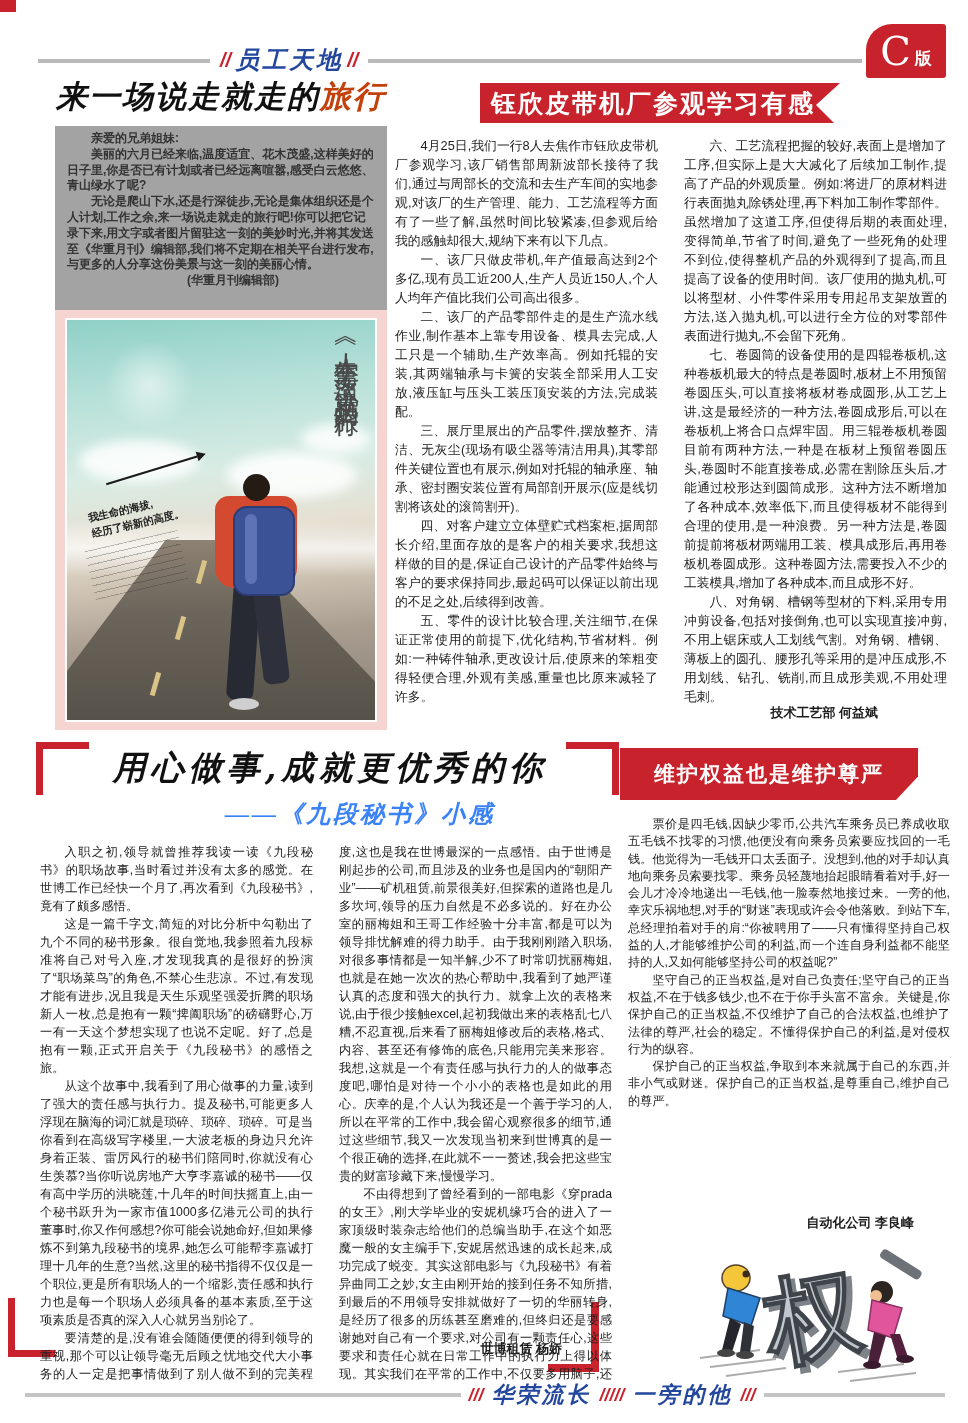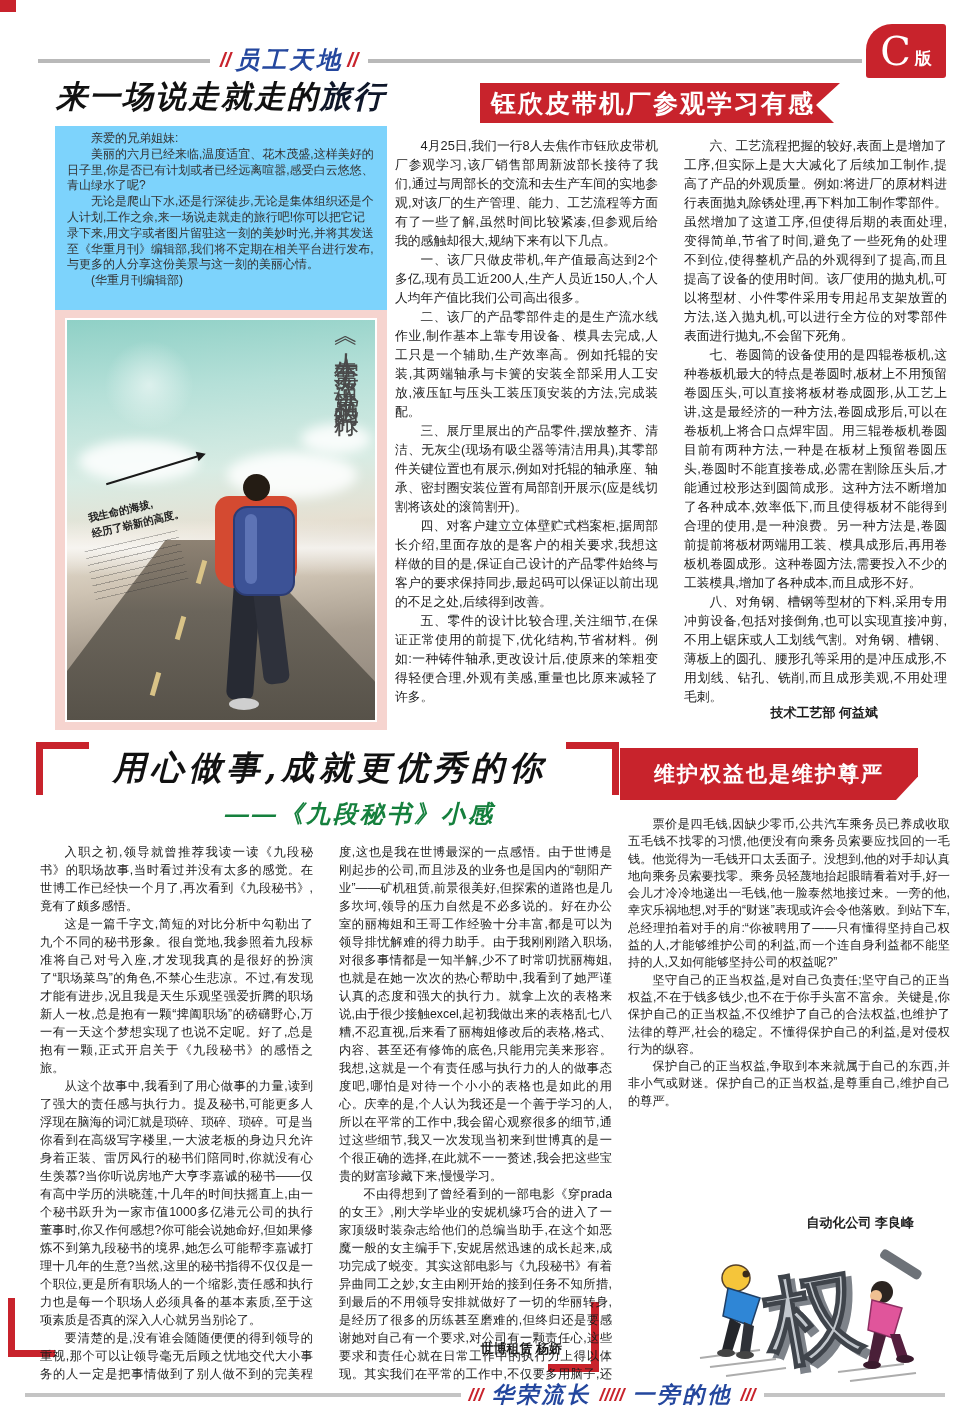--- a/index.html
+++ b/index.html
@@ -14,26 +14,26 @@
   .slash{color:#c8232c;font-weight:bold;font-style:italic;font-size:20px;}
   .section-label .word{color:#24479e;font-weight:bold;font-style:italic;font-size:24px;letter-spacing:3px;}
   .edition-badge{position:absolute;left:866px;top:24px;width:80px;height:54px;background:#c8232c;
                  border-radius:26px 3px 3px 3px;display:flex;align-items:center;justify-content:center;gap:4px;color:#fff;}
   .edition-badge .letter{font-family:"DejaVu Serif",serif;font-size:40px;line-height:1;}
   .edition-badge .cn{font-size:17px;font-weight:bold;margin-top:14px;}
 
   
   .travel-title{position:absolute;left:56px;top:76px;width:340px;font-family:"DejaVu Serif",serif;
                 font-style:italic;font-weight:bold;font-size:31px;letter-spacing:2px;color:#111;white-space:nowrap;}
-  .travel-title .red{color:#0f172a;}
-  .letter-box{position:absolute;left:55px;top:126px;width:332px;height:220px;background:#7dd3fc;
-              padding:5px 12px;box-sizing:border-box;overflow:hidden;font-size:12px;line-height:15.8px;color:#333;font-weight:normal;}
+  .travel-title .red{color:#c2410c;}
+  .letter-box{position:absolute;left:55px;top:126px;width:332px;height:220px;background:#a3a3a3;
+              padding:5px 12px;box-sizing:border-box;overflow:hidden;font-size:12px;line-height:15.8px;color:#333;font-weight:bold;}
   .letter-box p{margin:0;text-indent:2em;}
   .letter-salutation{text-indent:0;}
-  .letter-signature{text-align:left;margin-top:2px;}
+  .letter-signature{text-align:center;margin-top:2px;}
 
   .poster-frame{position:absolute;left:55px;top:310px;width:332px;height:420px;background:#f6d4cf;}
   .poster-photo{position:absolute;left:10px;top:8px;right:10px;bottom:8px;border:2px solid #fff;overflow:hidden;
                 background:linear-gradient(175deg,#8fd0c6 0%,#b5e0d8 18%,#d8ece4 38%,#e6e0d2 52%,#cfc4b4 64%,#a89d8f 78%,#8a8178 100%);}
   .flare{position:absolute;left:12%;top:5%;width:90px;height:90px;border-radius:50%;
          background:radial-gradient(circle,rgba(255,255,255,.55),rgba(255,255,255,0) 70%);}
   .cloud{position:absolute;background:rgba(255,255,255,.85);border-radius:50%;filter:blur(6px);}
   .cloud.c1{left:4%;top:30%;width:120px;height:42px;}
   .cloud.c2{left:52%;top:33%;width:130px;height:46px;}
   .cloud.c3{left:76%;top:26%;width:70px;height:30px;}
@@ -79,21 +79,21 @@
   .rights-body{left:628px;top:816px;width:322px;height:394px;font-size:12.2px;line-height:17.3px;}
   .sig{position:absolute;text-align:right;font-size:13px;font-weight:bold;color:#1d1d1d;}
   .sig-factory{left:620px;top:704px;width:300px;padding-right:42px;box-sizing:border-box;}
   .sig-secretary{left:300px;top:1340px;width:262px;}
   .sig-rights{left:640px;top:1214px;width:292px;padding-right:18px;box-sizing:border-box;}
 
   
   .secretary-title{position:absolute;left:60px;top:746px;width:540px;text-align:center;
                    font-family:"DejaVu Serif",serif;font-style:italic;font-weight:bold;font-size:33px;letter-spacing:5px;color:#111;}
   .secretary-subtitle{position:absolute;left:120px;top:798px;width:480px;text-align:center;
-                   font-family:Liberation Sans, sans-serif;font-style:italic;font-weight:bold;font-size:24px;letter-spacing:3px;color:#15803d;}
+                   font-family:Liberation Serif, serif;font-style:italic;font-weight:bold;font-size:24px;letter-spacing:3px;color:#3b82f6;}
   .bracket{position:absolute;}
   .br-tl{left:36px;top:742px;width:46px;height:46px;border-top:7px solid #c8232c;border-left:7px solid #c8232c;}
   .br-tr{left:566px;top:742px;width:46px;height:46px;border-top:7px solid #c8232c;border-right:7px solid #c8232c;}
   .br-bl{left:8px;top:1298px;width:40px;height:52px;border-bottom:7px solid #c8232c;border-left:7px solid #c8232c;}
   .br-br{left:548px;top:1302px;width:43px;height:62px;border-bottom:8px solid #c8232c;border-right:8px solid #c8232c;}
 
   
   .cartoon{position:absolute;left:688px;top:1246px;width:252px;height:144px;}
 
   

